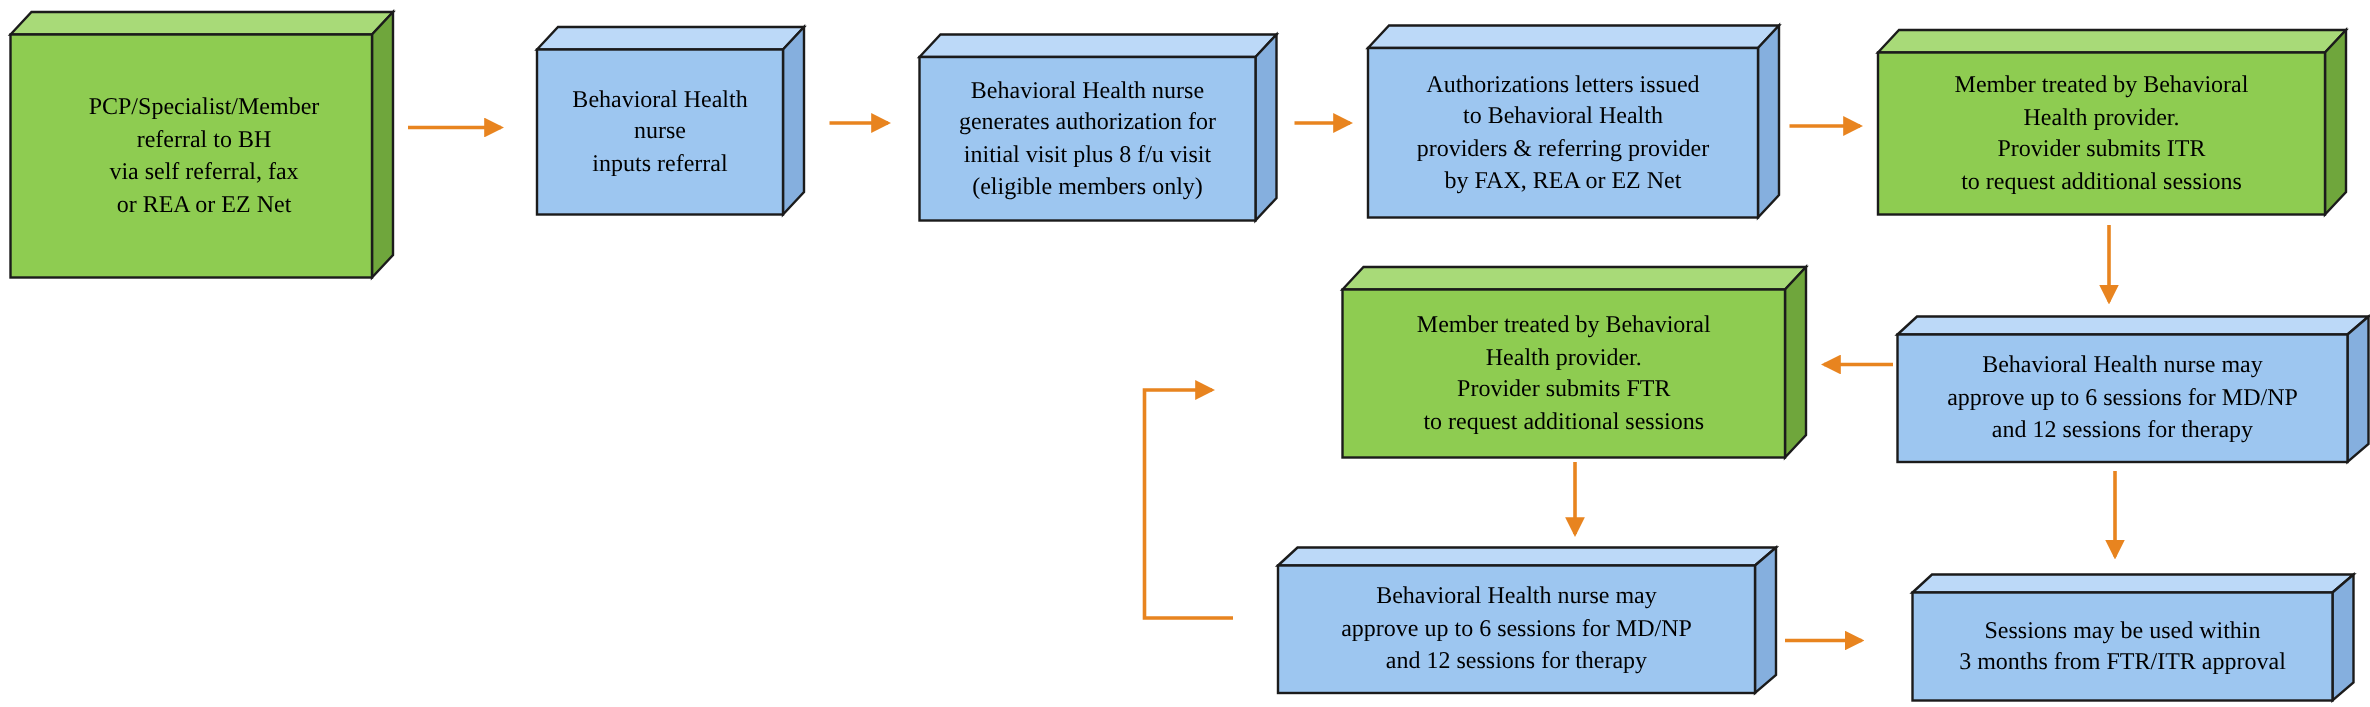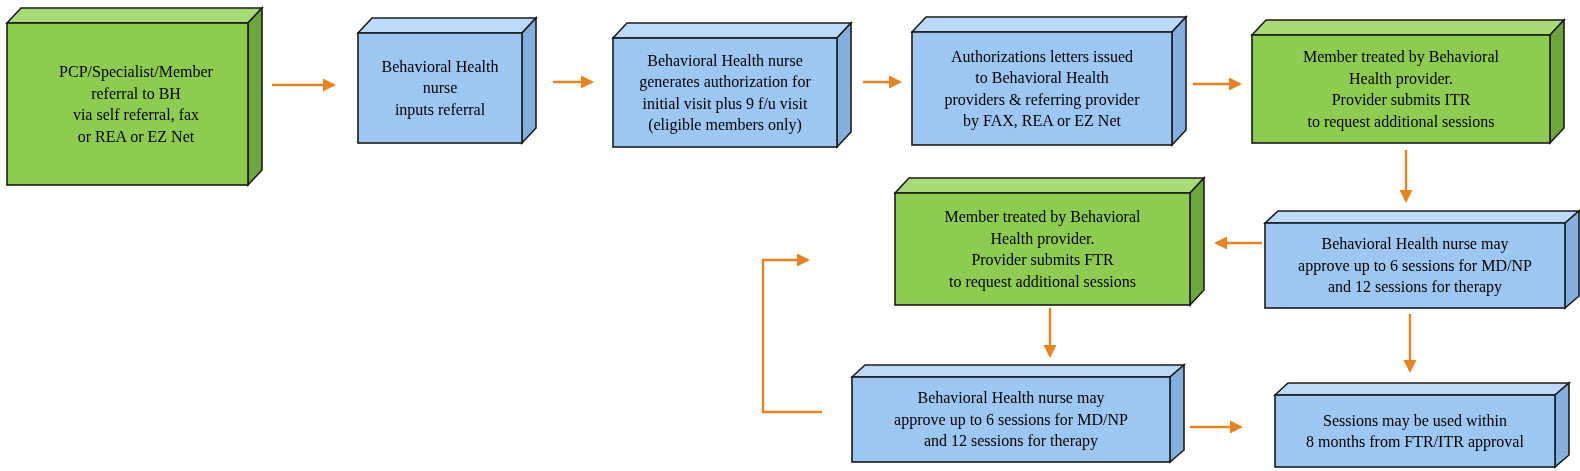--- a/index.html
+++ b/index.html
@@ -108,36 +108,36 @@
 
   <div class="node-label" style="left:7px;   top:23px;  width:241px; height:162px;padding-left:21px;">PCP/Specialist/Member
 referral to BH
 via self referral, fax
 or REA or EZ Net</div>
   <div class="node-label" style="left:358px; top:33px;  width:164px; height:110px;">Behavioral Health
 nurse
 inputs referral</div>
   <div class="node-label" style="left:613px; top:38px;  width:224px; height:109px;">Behavioral Health nurse
 generates authorization for
-initial visit plus 9 f/u visit
+initial visit plus 8 f/u visit
 (eligible members only)</div>
   <div class="node-label" style="left:912px; top:32px;  width:260px; height:113px;border-radius:29px;">Authorizations letters issued
 to Behavioral Health
 providers &amp; referring provider
 by FAX, REA or EZ Net</div>
   <div class="node-label" style="left:1252px;top:35px;  width:298px; height:108px;">Member treated by Behavioral
 Health provider.
 Provider submits ITR
 to request additional sessions</div>
   <div class="node-label" style="left:1265px;top:223px; width:300px; height:85px;">Behavioral Health nurse may
 approve up to 6 sessions for MD/NP
 and 12 sessions for therapy</div>
   <div class="node-label" style="left:895px; top:193px; width:295px; height:112px;">Member treated by Behavioral
 Health provider.
 Provider submits FTR
 to request additional sessions</div>
   <div class="node-label" style="left:852px; top:377px; width:318px; height:85px;">Behavioral Health nurse may
 approve up to 6 sessions for MD/NP
 and 12 sessions for therapy</div>
   <div class="node-label" style="left:1275px;top:395px; width:280px; height:72px;">Sessions may be used within
-8 months from FTR/ITR approval</div>
+3 months from FTR/ITR approval</div>
 
 </div>
 
 </body></html>

